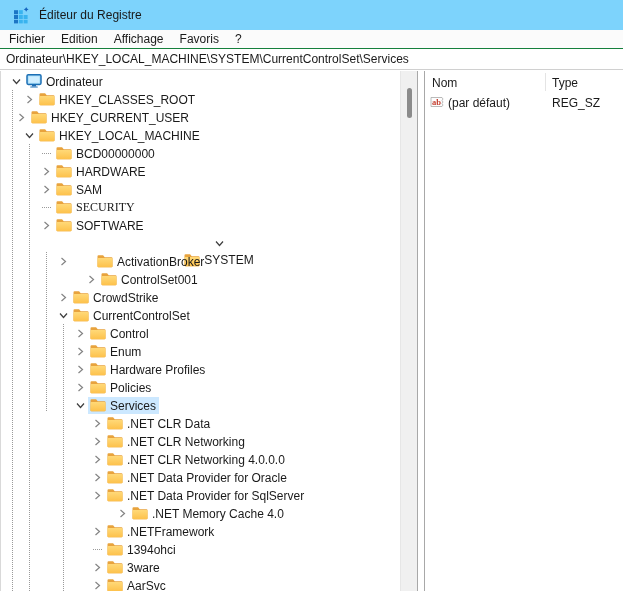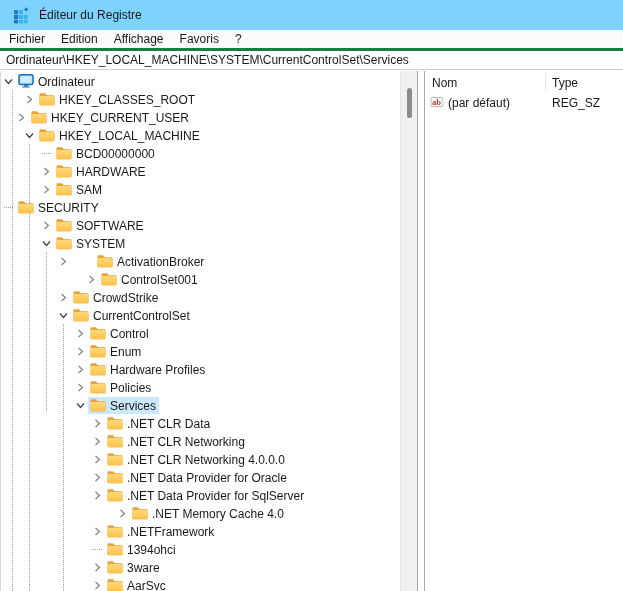--- a/index.html
+++ b/index.html
@@ -9,21 +9,21 @@
   
   .titlebar { height:30px; background:#7dd3fc; display:flex; align-items:center; padding-left:13px; }
   .titlebar .appicon { width:17px; height:17px; margin-right:9px; flex:0 0 auto; }
   .titlebar .title { font-size:12px; color:#191919; }
 
   
   .menubar { height:18px; background:#fbfbfb; display:flex; align-items:center; padding-left:1px; }
   .mitem { padding:1px 8px 2px 8px; color:#1a1a1a; cursor:default; }
 
   
-  .addressbar { height:22px; background:#fff; border-top:3px solid #15803d; border-bottom:1px solid #d0d0d0; display:flex; align-items:center; }
+  .addressbar { height:22px; background:#fff; border-top:1px solid #15803d; border-bottom:1px solid #d0d0d0; display:flex; align-items:center; }
   .addressbar input { border:none; outline:none; width:100%; height:100%; padding:0 6px; font:12px "Liberation Sans","DejaVu Sans",sans-serif; color:#1a1a1a; background:transparent; }
 
   
   .panes { position:absolute; top:71px; left:0; right:0; bottom:0; }
   .treepane { position:absolute; left:0; top:0; bottom:0; width:418px; background:#fff; border-left:1px solid #d9d9d9; border-right:1px solid #a8a8a8; }
   .treescroll { position:absolute; top:0; bottom:0; right:0; width:17px; background:#f0f0f0; border-left:1px solid #e6e6e6; }
   .treescroll .thumb { position:absolute; left:6px; top:17px; width:5px; height:30px; background:#8b8b8b; border-radius:2.5px; }
   .treeview { position:absolute; left:0; top:0; right:17px; bottom:0; overflow:hidden; padding-top:1px; }
 
   .gline { position:absolute; width:1px; background-image:repeating-linear-gradient(to bottom,#9a9a9a 0 1px,transparent 1px 2px); }
@@ -87,21 +87,21 @@
 
 <div class="panes">
 
   <div class="treepane">
     <div class="treeview" id="treeview">
       <div class="gline" style="left:11px; top:19px; bottom:0;"></div>
       <div class="gline" style="left:28px; top:73px; bottom:0;"></div>
       <div class="gline" style="left:45px; top:181px; height:160px;"></div>
       <div class="gline" style="left:62px; top:253px; bottom:0;"></div>
       <div id="treerows">
-          <div class="trow" style="padding-left: 0;">
+          <div class="trow" style="padding-left: 8px;">
             <span class="chev">
               <svg width="11" height="11" viewBox="0 0 11 11">
                 <polyline points="2,3.5 5.5,7.5 9,3.5" fill="none" stroke="#3f3f3f" stroke-width="1.2"></polyline>
               </svg>
             </span>
             <span class="tcontent">
               <svg class="ticon" viewBox="0 0 16 14">
                 <rect x="1" y="0.8" width="14" height="9.6" rx="1.3" fill="#a6dcf7" stroke="#1d6fb5" stroke-width="1.5"></rect>
                 <rect x="2.6" y="2.4" width="10.8" height="6.4" fill="#cfeeff"></rect>
                 <rect x="6" y="10.8" width="4" height="1.6" fill="#1d6fb5"></rect>
@@ -185,21 +185,21 @@
               </svg>
             </span>
             <span class="tcontent">
               <svg class="ticon" viewBox="0 0 16 14">
                 <path d="M0.5 2.2 a1 1 0 0 1 1-1 h4.6 l1.6 2 h6.8 a1 1 0 0 1 1 1 v8 a1 1 0 0 1 -1 1 h-13 a1 1 0 0 1 -1-1 z" fill="#e8a33d"></path>
                 <rect x="0.5" y="4" width="15" height="9.2" rx="1" fill="url(#fg)"></rect>
               </svg>
               <span class="tlabel">SAM</span>
             </span>
           </div>
-          <div class="trow" style="">
+          <div class="trow" style="padding-left: 38px; font-family: Liberation Serif, serif;">
             <span class="chev">
               <span class="stub"></span>
             </span>
             <span class="tcontent">
               <svg class="ticon" viewBox="0 0 16 14">
                 <path d="M0.5 2.2 a1 1 0 0 1 1-1 h4.6 l1.6 2 h6.8 a1 1 0 0 1 1 1 v8 a1 1 0 0 1 -1 1 h-13 a1 1 0 0 1 -1-1 z" fill="#e8a33d"></path>
                 <rect x="0.5" y="4" width="15" height="9.2" rx="1" fill="url(#fg)"></rect>
               </svg>
               <span class="tlabel">SECURITY</span>
             </span>
@@ -211,21 +211,21 @@
               </svg>
             </span>
             <span class="tcontent">
               <svg class="ticon" viewBox="0 0 16 14">
                 <path d="M0.5 2.2 a1 1 0 0 1 1-1 h4.6 l1.6 2 h6.8 a1 1 0 0 1 1 1 v8 a1 1 0 0 1 -1 1 h-13 a1 1 0 0 1 -1-1 z" fill="#e8a33d"></path>
                 <rect x="0.5" y="4" width="15" height="9.2" rx="1" fill="url(#fg)"></rect>
               </svg>
               <span class="tlabel">SOFTWARE</span>
             </span>
           </div>
-          <div class="trow" style="padding-left: 38px;">
+          <div class="trow" style="padding-left: 38px; flex-direction: column;">
             <span class="chev">
               <svg width="11" height="11" viewBox="0 0 11 11">
                 <polyline points="2,3.5 5.5,7.5 9,3.5" fill="none" stroke="#3f3f3f" stroke-width="1.2"></polyline>
               </svg>
             </span>
             <span class="tcontent">
               <svg class="ticon" viewBox="0 0 16 14">
                 <path d="M0.5 2.2 a1 1 0 0 1 1-1 h4.6 l1.6 2 h6.8 a1 1 0 0 1 1 1 v8 a1 1 0 0 1 -1 1 h-13 a1 1 0 0 1 -1-1 z" fill="#e8a33d"></path>
                 <rect x="0.5" y="4" width="15" height="9.2" rx="1" fill="url(#fg)"></rect>
               </svg>

